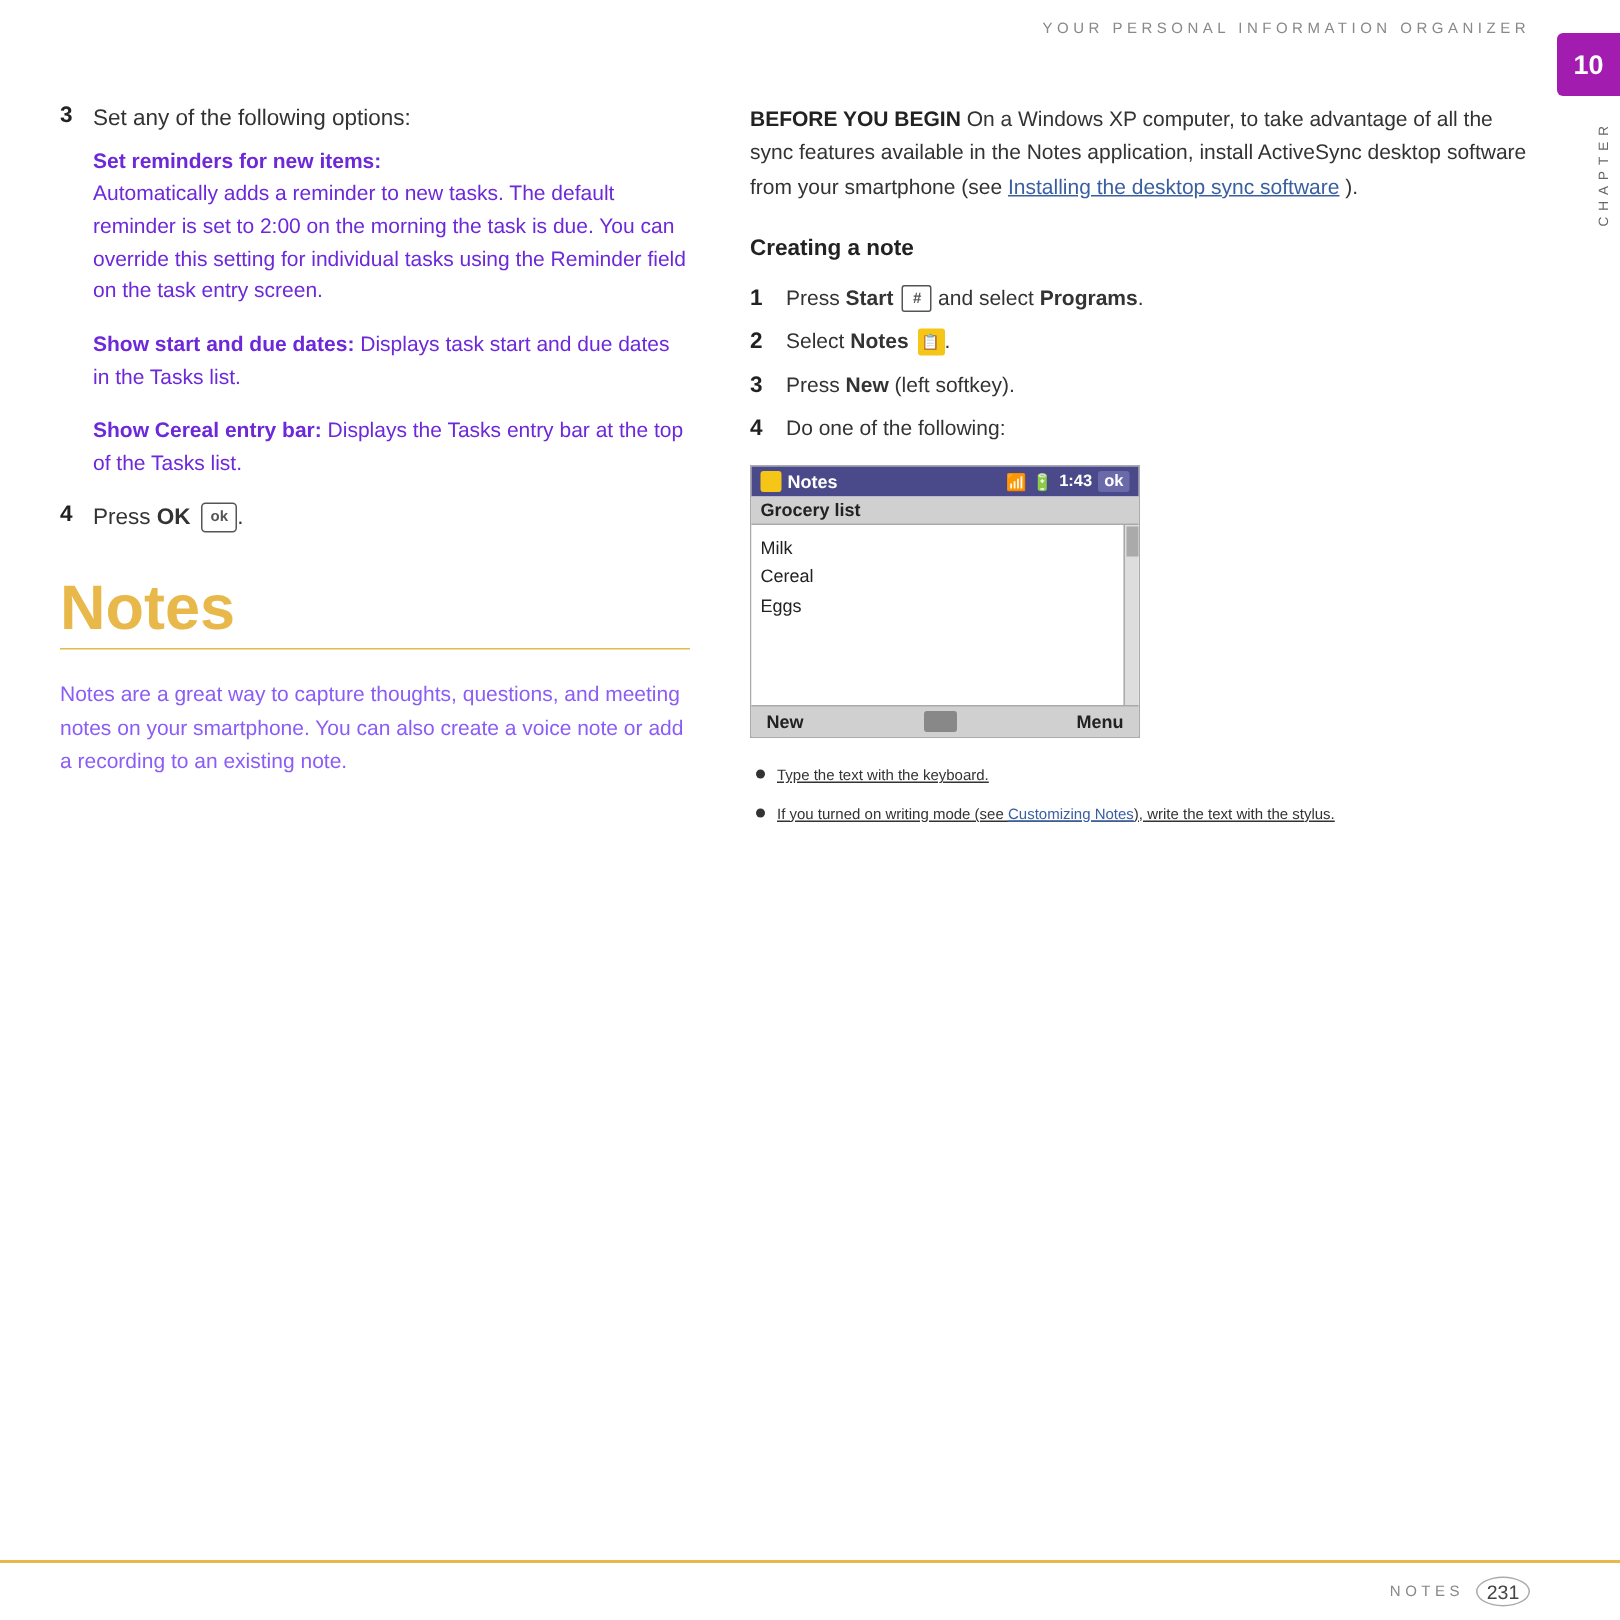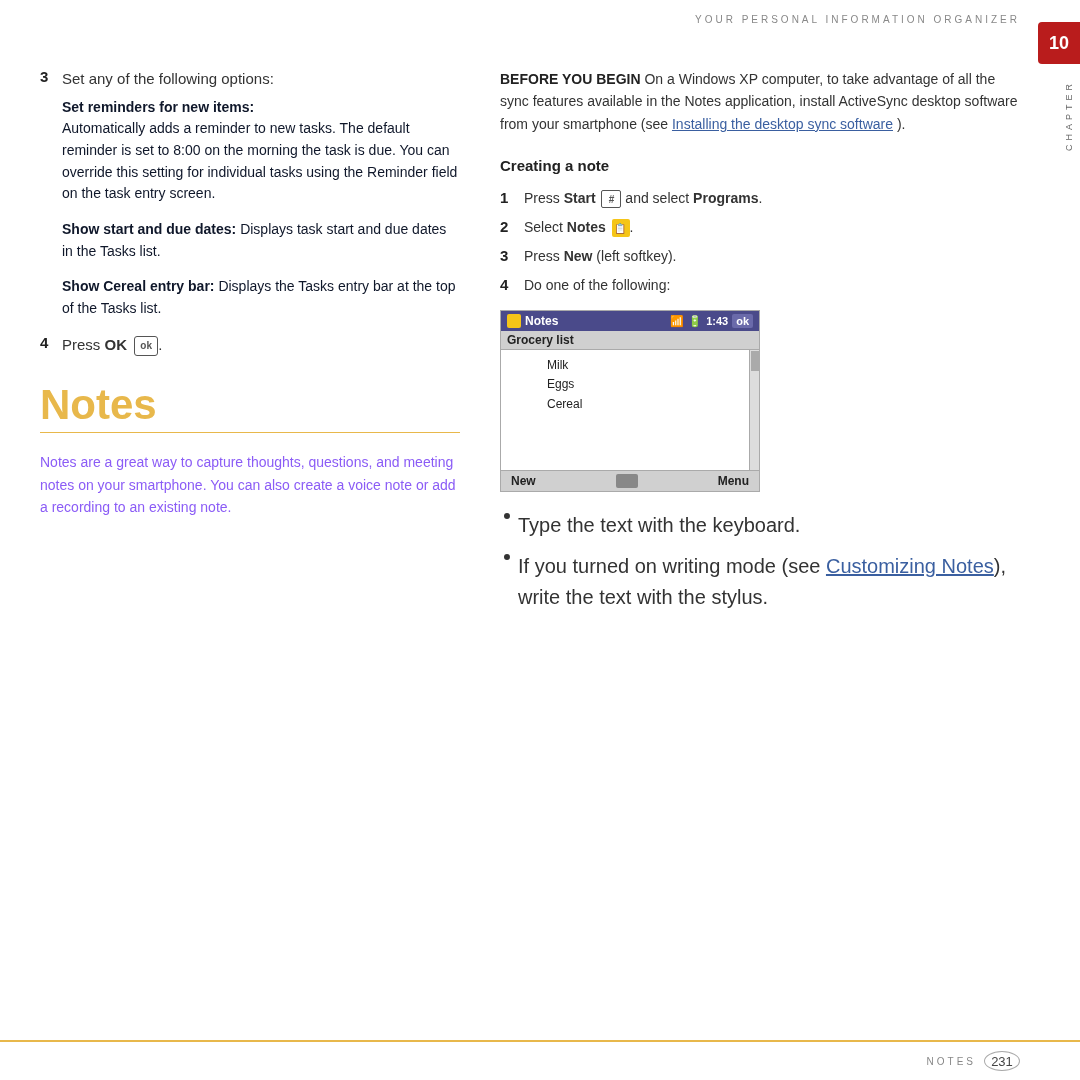--- a/index.html
+++ b/index.html
@@ -31,21 +31,21 @@
       text-transform: uppercase;
     }
 
     
     .chapter-badge {
       position: absolute;
       top: 22px;
       right: 0;
       width: 42px;
       height: 42px;
-      background: #b91c1c;
+      background: #a21caf;
       color: #fff;
       font-size: 18px;
       font-weight: bold;
       display: flex;
       align-items: center;
       justify-content: center;
       border-radius: 4px 0 0 4px;
     }
 
     
@@ -132,21 +132,21 @@
       color: #333;
       line-height: 1.5;
     }
 
     .indent-block {
       margin-left: 22px;
       margin-bottom: 14px;
     }
     .indent-block p {
       font-size: 14px;
-      color: #0f172a;
+      color: #6d28d9;
       line-height: 1.55;
     }
     .bold-label {
       font-weight: bold;
       font-size: 14px;
     }
 
     
     .notes-section {
       margin-top: 28px;
@@ -303,21 +303,20 @@
       font-weight: bold;
       border-bottom: 1px solid #aaa;
     }
     .phone-body {
       min-height: 120px;
       padding: 6px;
       font-size: 12px;
       line-height: 1.6;
       position: relative;
       background: #fff;
-      margin-left: 40px;
     }
     .phone-scroll {
       position: absolute;
       right: 0;
       top: 0;
       bottom: 0;
       width: 10px;
       background: #ddd;
       border-left: 1px solid #aaa;
     }
@@ -348,23 +347,24 @@
     
     .bullet-list {
       margin-top: 10px;
       padding-left: 4px;
     }
     .bullet-item {
       display: flex;
       gap: 8px;
       margin-bottom: 10px;
       align-items: flex-start;
-      font-size: 20px;
+      font-size: 10px;
       color: #333;
       line-height: 1.55;
+      text-decoration: underline;
     }
     .bullet-dot {
       margin-top: 3px;
       flex-shrink: 0;
       width: 6px;
       height: 6px;
       border-radius: 50%;
       background: #333;
     }
   </style>
@@ -385,21 +385,21 @@
 
   <div class="step-row">
     <span class="step-num">3</span>
     <span class="step-text">Set any of the following options:</span>
   </div>
 
   <div class="indent-block">
     <p>
       <span class="bold-label">Set reminders for new items:</span>
       <br>
-      <span>Automatically adds a reminder to new tasks. The default reminder is set to 8:00 on the morning the task is due. You can override this setting for individual tasks using the Reminder field on the task entry screen.</span>
+      <span>Automatically adds a reminder to new tasks. The default reminder is set to 2:00 on the morning the task is due. You can override this setting for individual tasks using the Reminder field on the task entry screen.</span>
     </p>
   </div>
 
   <div class="indent-block">
     <p>
       <span class="bold-label">Show start and due dates:</span>
       <span>Displays task start and due dates in the Tasks list.</span>
     </p>
   </div>
 
@@ -475,22 +475,22 @@
       <div class="phone-time-area">
         <span>📶</span>
         <span>🔋</span>
         <span>1:43</span>
         <span class="phone-ok-btn">ok</span>
       </div>
     </div>
     <div class="phone-list-header">Grocery list</div>
     <div class="phone-body">
       <div>Milk</div>
+      <div>Cereal</div>
       <div>Eggs</div>
-      <div>Cereal</div>
       <div class="phone-scroll">
         <div class="phone-scroll-thumb"></div>
       </div>
     </div>
     <div class="phone-bottom-bar">
       <span>New</span>
       <span class="phone-bottom-icon"></span>
       <span>Menu</span>
     </div>
   </div>

